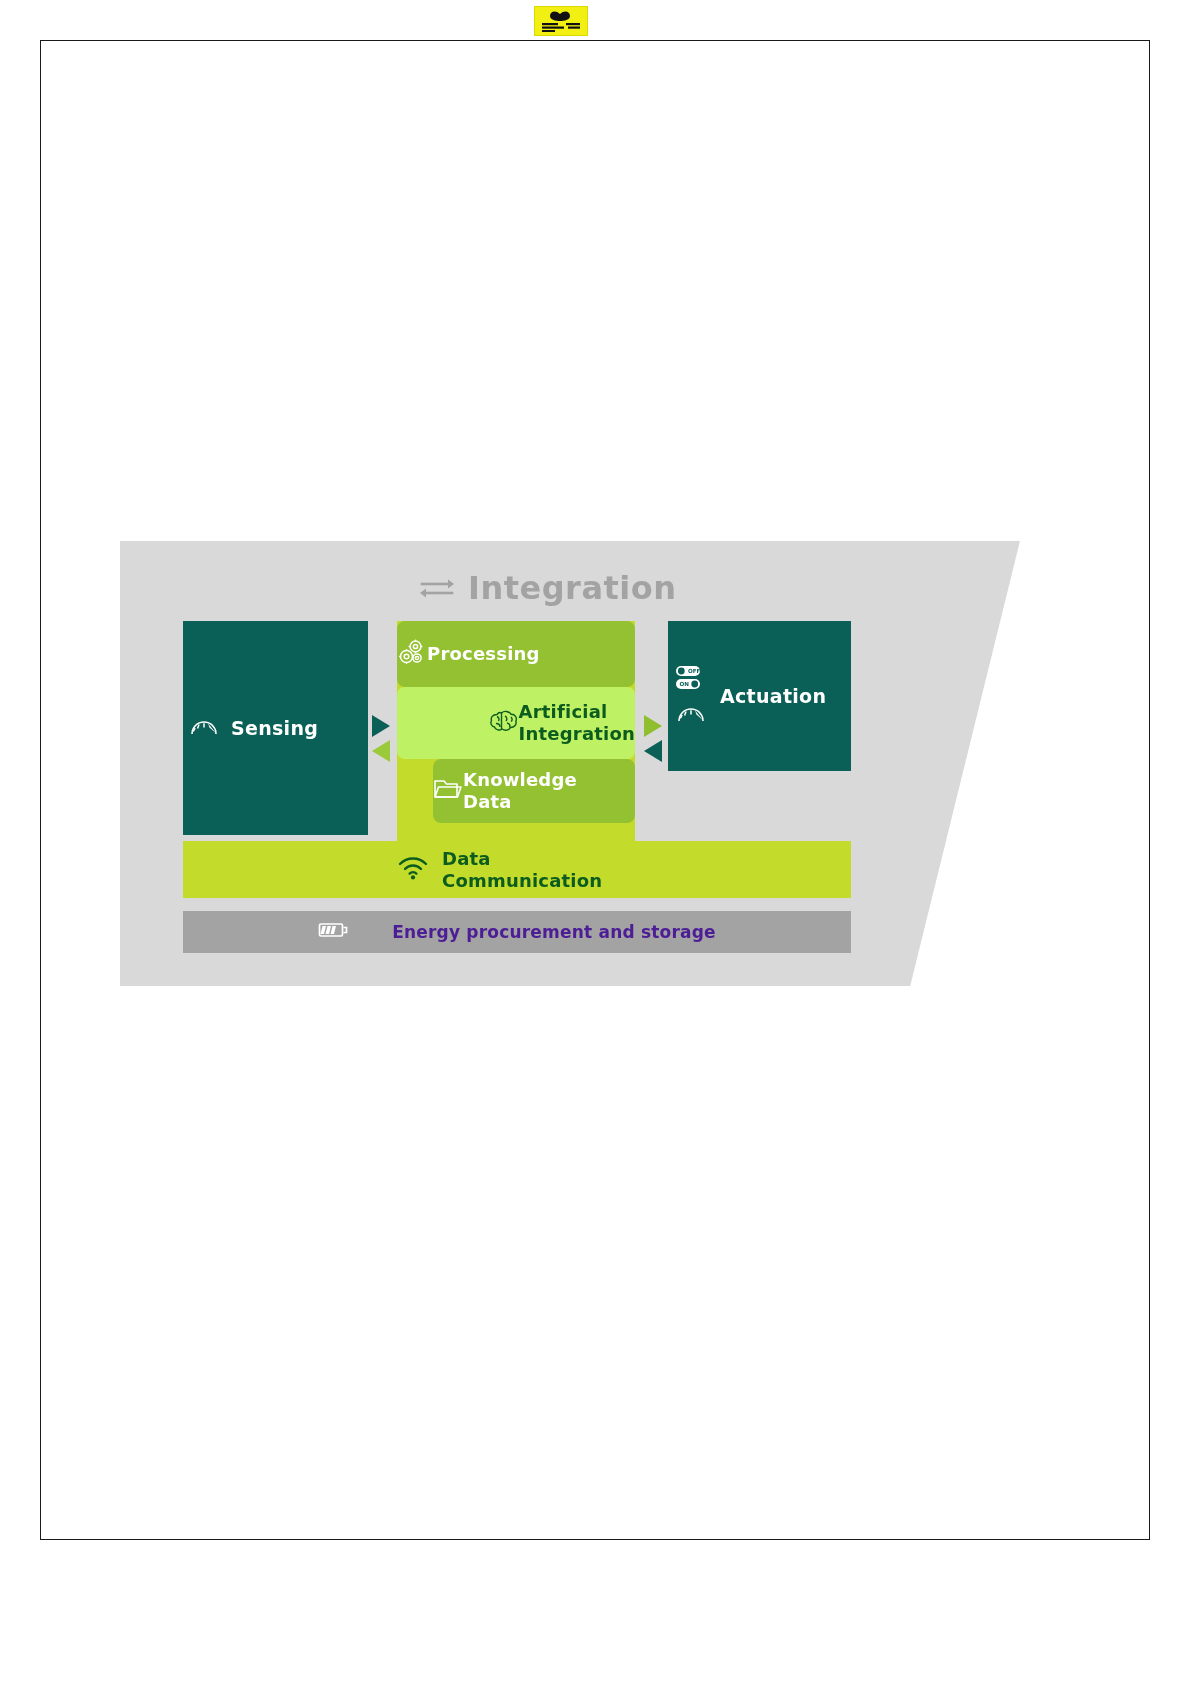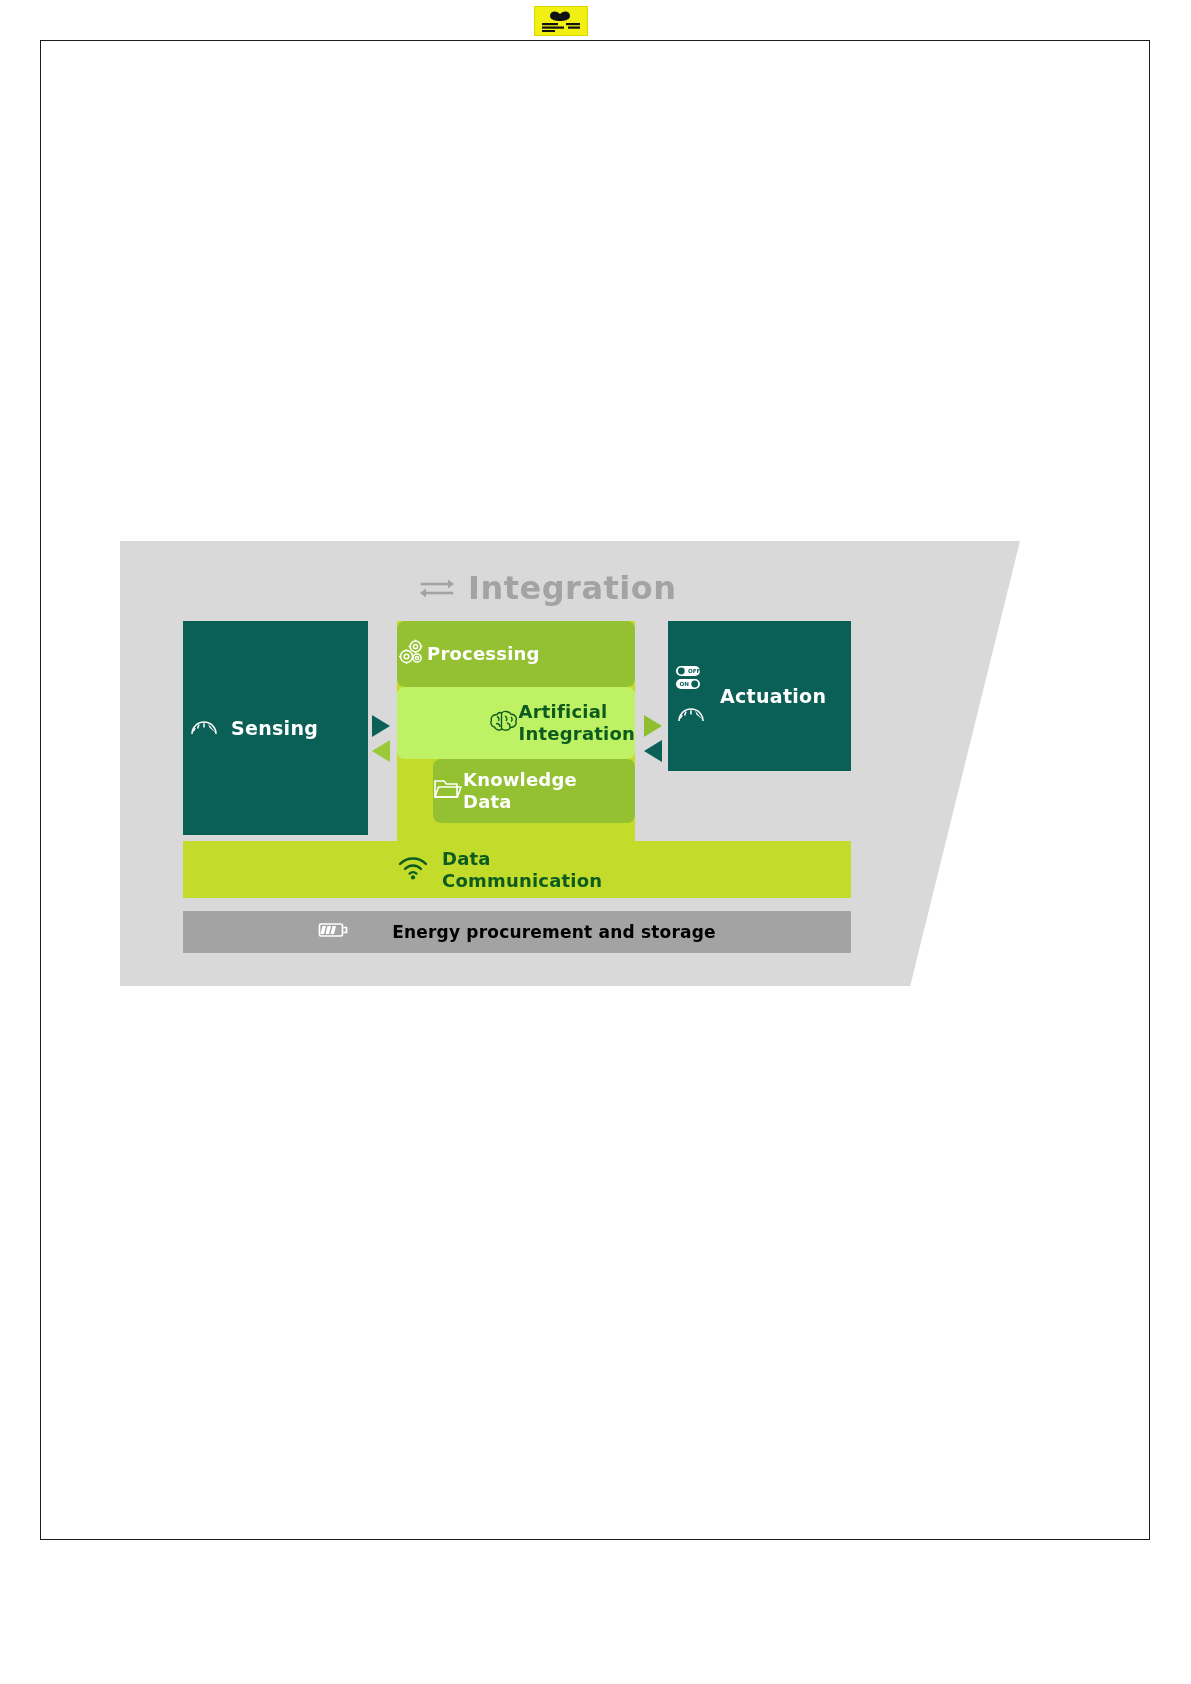--- a/index.html
+++ b/index.html
@@ -102,21 +102,21 @@
   #datacom-inner{
     position:absolute;left:214px;top:0;height:57px;
     display:flex;align-items:center;gap:13px;
   }
 
   
   #energy-bar{
     position:absolute;left:63px;top:370px;width:668px;height:42px;
     background:#a3a3a3;display:flex;align-items:center;justify-content:center;gap:14px;
   }
-  #energy-label{color:#000000;font-size:17px;font-weight:bold;letter-spacing:.2px;white-space:nowrap;margin-left:28px;}
+  #energy-label{color:#4c1d95;font-size:17px;font-weight:bold;letter-spacing:.2px;white-space:nowrap;margin-left:28px;}
 
   svg{overflow:visible;}
 </style>
 </head>
 <body>
 
 <div id="page-border"></div>
 
 <div id="logo">
   <svg width="46" height="24" viewBox="0 0 46 24">

